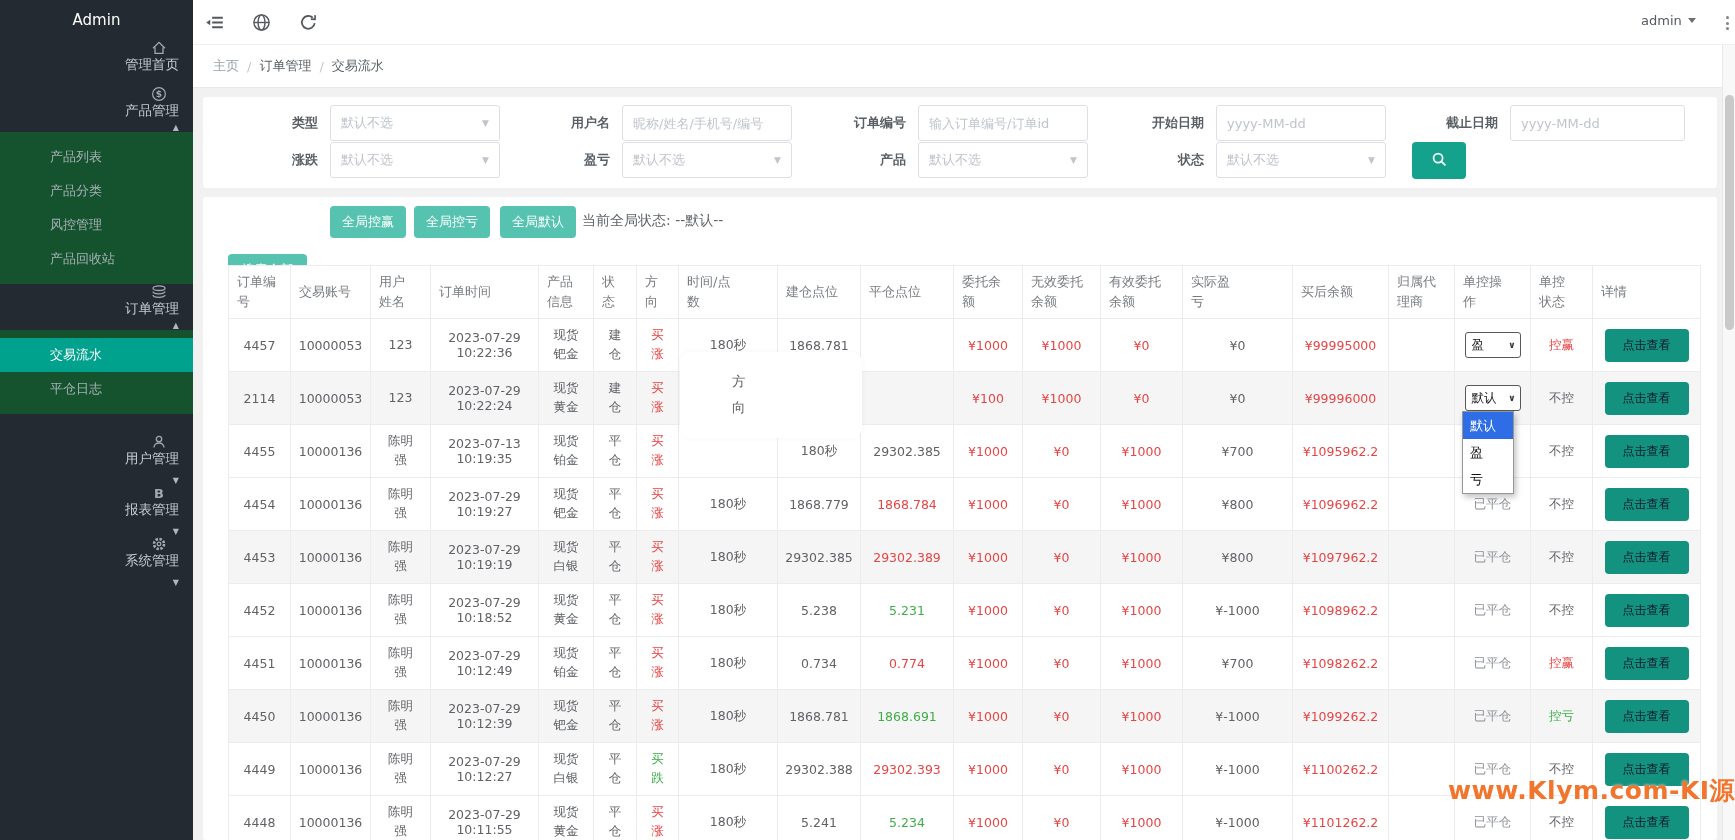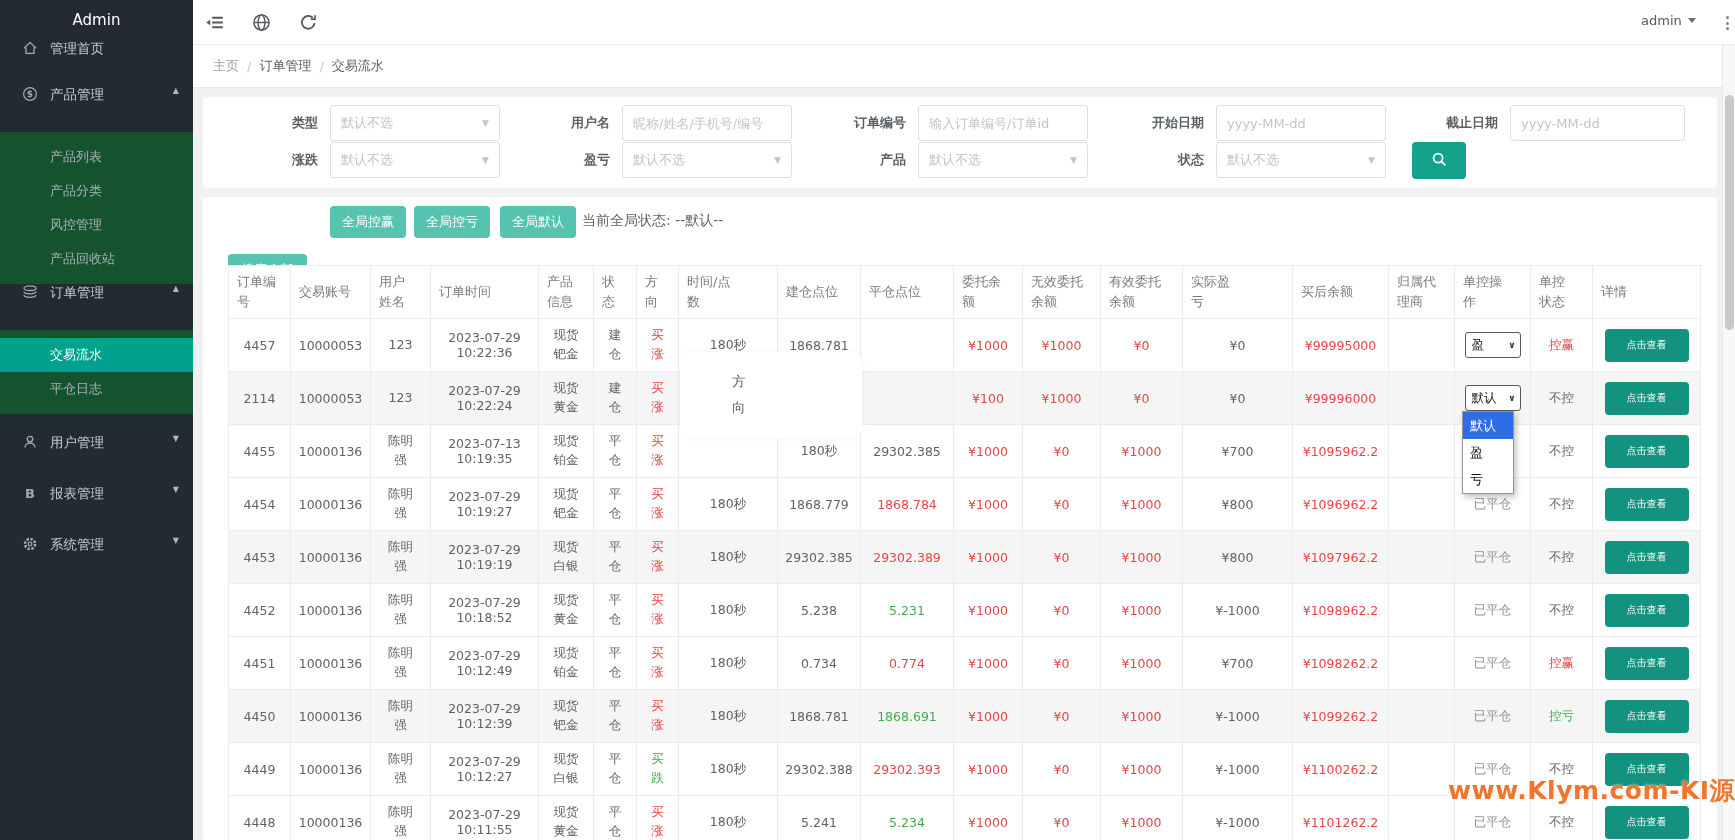--- a/index.html
+++ b/index.html
@@ -3,21 +3,21 @@
 <meta charset="utf-8">
 <style>
   * { margin:0; padding:0; box-sizing:border-box; }
   html,body { background:#e9e9e9; }
   body { font-family:"DejaVu Sans","Liberation Sans",sans-serif; }
   #app { position:relative; width:1735px; height:840px; background:#f1f1f1; overflow:hidden; margin:0 auto; }
 
   
   .sidebar { position:absolute; left:0; top:0; width:193px; height:840px; background:#232a31; color:#bdc7cc; z-index:5; }
   .side-title { height:40px; line-height:40px; text-align:center; color:#fff; font-size:15px; }
-  .side-item { position:relative; height:46px; display:flex; align-items:flex-start; padding:0 14px 0 22px; font-size:13.5px; cursor:pointer; color:#c3ccd1; }
+  .side-item { position:relative; height:46px; display:flex; align-items:flex-end; padding:0 14px 0 22px; font-size:13.5px; cursor:pointer; color:#c3ccd1;flex-direction:column; }
   .side-item.lone { height:51px; }
   .side-item.lone.first { margin-top:20px; }
   .sicon { width:16px; height:16px; margin-right:12px; display:inline-flex; align-items:center; justify-content:center; color:#9fabb2; }
   .sicon svg { width:16px; height:16px; }
   .slabel { flex:1; }
   .caret { font-size:8px; color:#aeb8be; }
   .side-sub { background:#14532d; padding:8px 0; }
   .side-subitem { height:34px; line-height:34px; padding-left:50px; font-size:13px; color:#a7b1b7; cursor:pointer; }
   .side-subitem.active { background:#00a18d; color:#fff; }
 
@@ -61,21 +61,21 @@
   
   .grid { position:absolute; left:25px; top:68px; width:1472px; border-collapse:collapse; table-layout:fixed; background:#fff; }
   .grid th, .grid td { border:1px solid #ebeced; font-weight:400; }
   .grid th { height:53px; text-align:left; padding:4px 8px; font-size:13px; color:#787c80; vertical-align:middle; }
   .grid td { height:53px; text-align:center; padding:2px 4px; font-size:12.5px; color:#606266; vertical-align:middle; word-break:break-word; }
   .grid th span { display:inline-block; word-break:break-word; line-height:1.55; }
   .grid td .narrow { display:inline-block; word-break:break-word; line-height:1.5; }
   tr.shaded td { background:#f5f5f6; }
   .w14 { max-width:15px; } .w30 { max-width:30px; } .w44 { max-width:45px; } .w46 { max-width:47px; } .w58 { max-width:58px; }
   .red { color:#e64545; } .green { color:#3fae49; } .gray { color:#8b8f94; }
-  .detail-btn { width:84px; height:33px; background:#13927f; color:#ffffff; border:none; border-radius:4px; font-size:10px; cursor:pointer; font-family:inherit; }
+  .detail-btn { width:84px; height:33px; background:#13927f; color:#0f172a; border:none; border-radius:4px; font-size:12px; cursor:pointer; font-family:inherit; }
   .mini-select { display:inline-flex; align-items:center; justify-content:space-between; width:56px; height:26px; border:1.5px solid #595959; border-radius:3px; background:#fff; color:#1a1a1a; font-size:12.5px; padding:0 4px 0 6px; cursor:pointer; }
   .mini-select .mcaret { font-size:9px; font-weight:700; color:#333; }
 
   
   .ghost { position:absolute; left:680px; top:352px; width:182px; height:86px; background:#fff; border-radius:10px; box-shadow:0 0 6px rgba(0,0,0,0.04); z-index:6; display:flex; align-items:center; }
   .ghost .gtxt { margin-left:52px; font-size:13.5px; color:#5f6266; width:15px; line-height:1.9; word-break:break-all; }
   .dropdown { position:absolute; left:1462px; top:411px; width:52px; background:#fff; border:1px solid #979797; box-shadow:2px 3px 6px rgba(0,0,0,0.25); z-index:8; }
   .dropdown .opt { height:27px; line-height:27px; padding-left:7px; font-size:13px; color:#111; cursor:pointer; }
   .dropdown .opt.hl { background:#2e6de5; color:#fff; }
   .watermark { position:absolute; left:1448px; top:774px; font-size:25px; font-weight:700; color:#f2752e; letter-spacing:0.5px; z-index:9; text-shadow:0 0 3px rgba(255,255,255,0.85); white-space:nowrap; }

